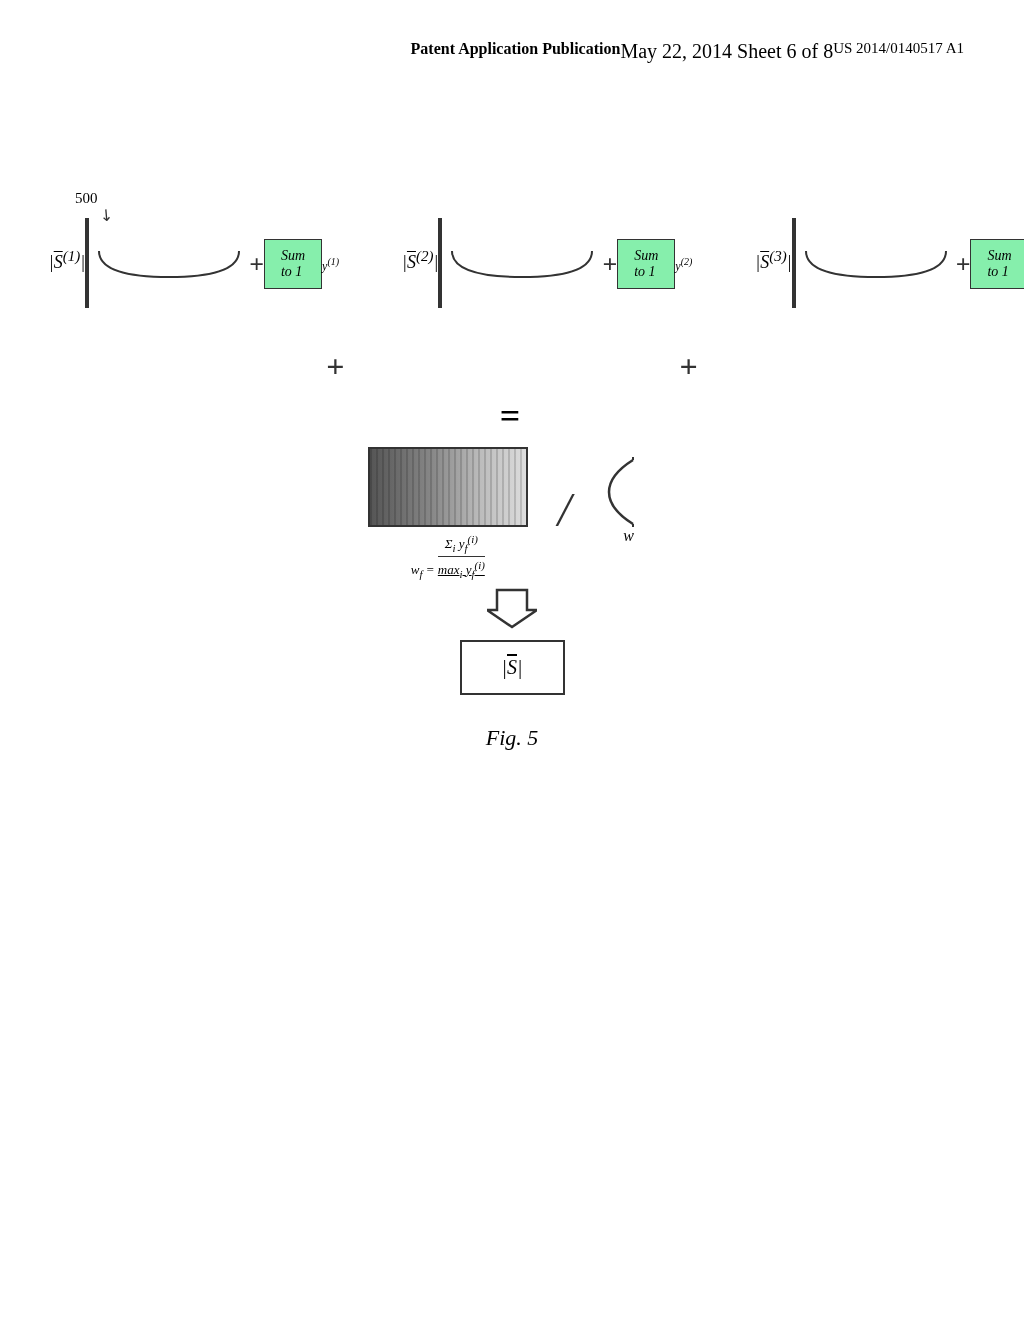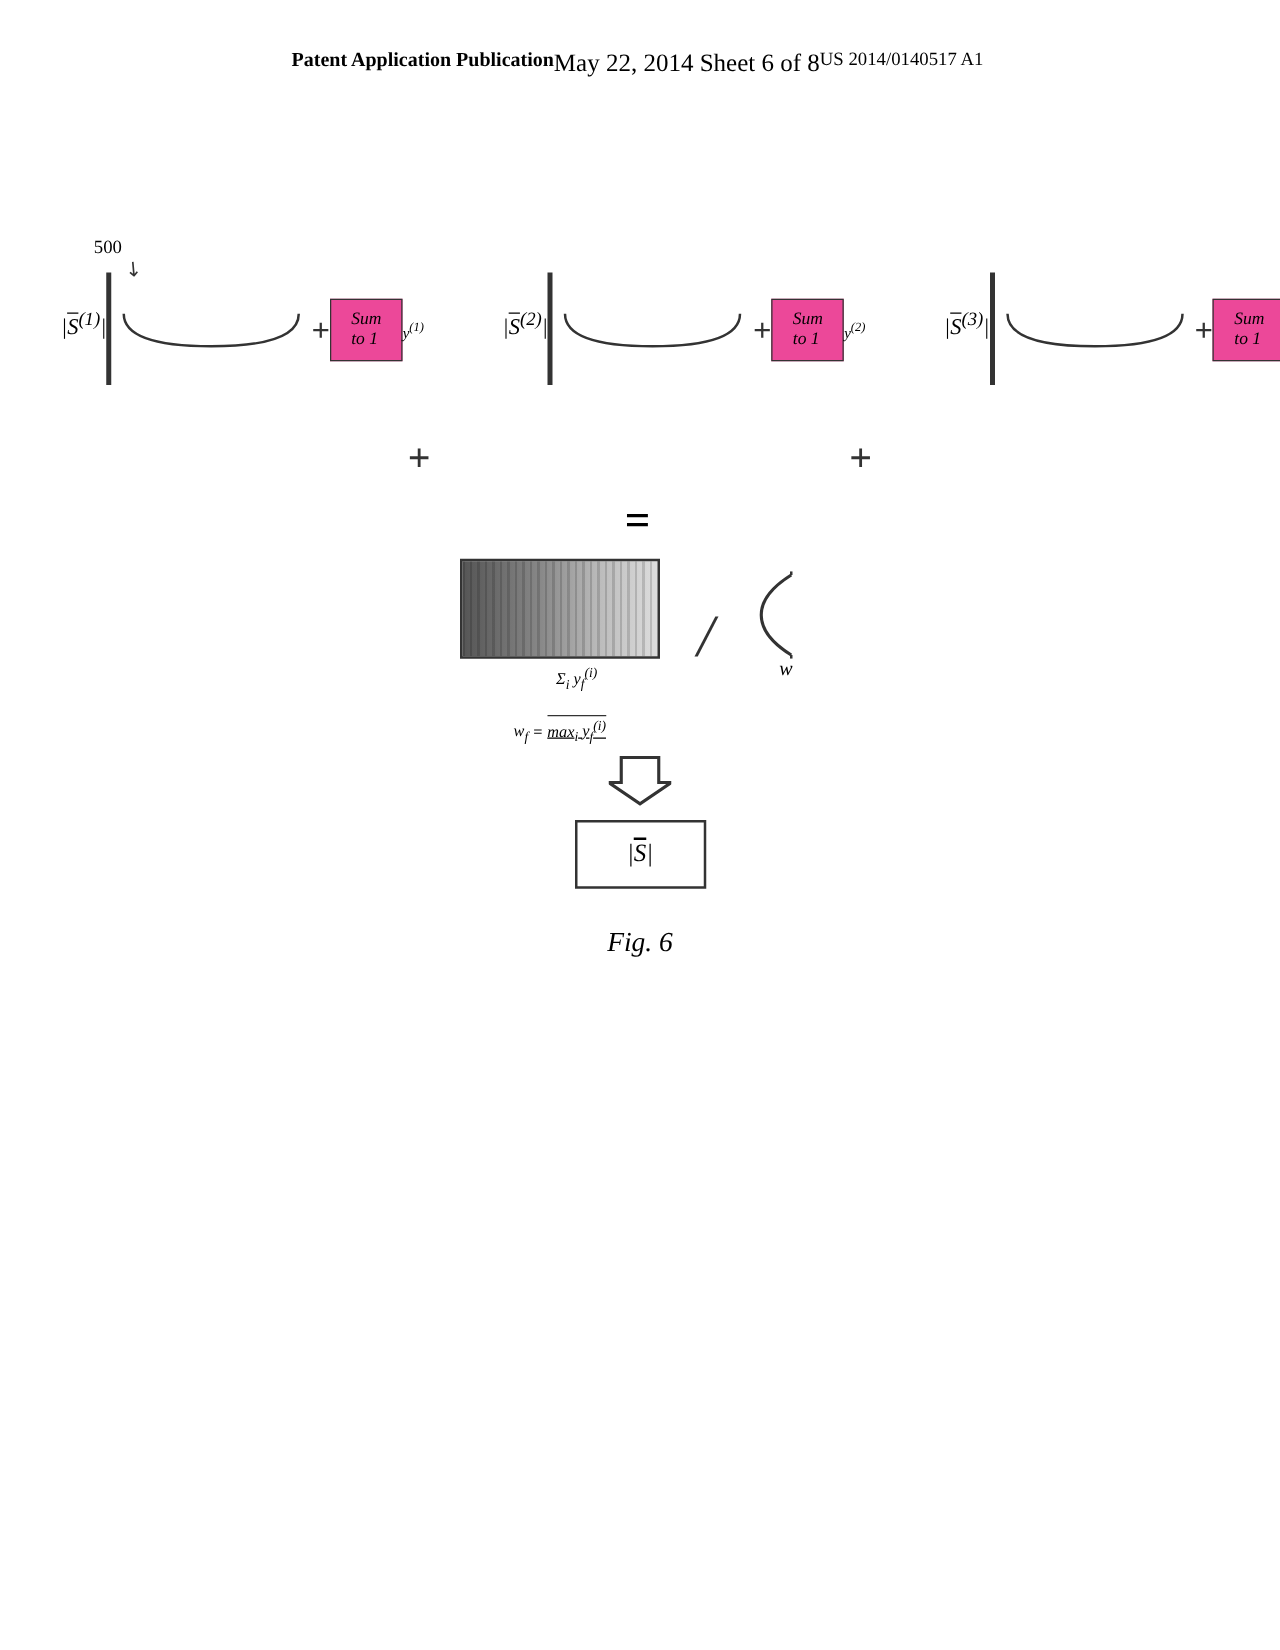--- a/index.html
+++ b/index.html
@@ -8,21 +8,21 @@
       height: 1320px;
       background: #ffffff;
       font-family: 'Times New Roman', Times, serif;
       position: relative;
       overflow: hidden;
     }
 
     
     .header {
       display: flex;
-      justify-content: center;
+      justify-content: flex-end;
       align-items: flex-start;
       padding: 40px 60px 0 56px;
       font-size: 15px;
     }
     .header-left {
       font-weight: bold;
       font-size: 16px;
     }
     .header-center {
       font-size: 20px;
@@ -117,21 +117,21 @@
       font-weight: bold;
       color: #333;
       margin-top: 4px;
     }
 
     .sum-to-1-box {
       border: 1.5px solid #333;
       padding: 8px 16px;
       font-size: 14px;
       margin-top: 2px;
-      background: #ec4899;
+      background: #86efac;
       font-style: italic;
     }
 
     
     .ear-shape {
       margin-top: 8px;
       width: 60px;
       height: 70px;
     }
 
@@ -344,21 +344,21 @@
   <span style="font-size:36px; font-weight:bold; letter-spacing:4px;">=</span>
 </div>
 
 <div class="bottom-section">
 
   <div class="result-group">
     <div class="gradient-box"></div>
     <div class="formula-text" style="font-size:13px; margin-top:6px;">
       <i>w<sub>f</sub></i> = 
       <span style="display:inline-block; text-align:center;">
-        <span style="display:block; border-bottom: 1.5px solid #333; padding-bottom:18px;">Σ<sub><i>i</i></sub> <i>y<sub>f</sub><sup>(i)</sup></i></span>
+        <span style="display:block; border-bottom: 1.5px solid #333; padding-bottom:2px;">Σ<sub><i>i</i></sub> <i>y<sub>f</sub><sup>(i)</sup></i></span>
         <span style="display:block; padding-top:2px; text-decoration:underline;">max<sub><i>i</i></sub> <i>y<sub>f</sub><sup>(i)</sup></i></span>
       </span>
     </div>
   </div>
 
   <div style="display:flex; flex-direction:column; align-items:center; margin-top:15px;">
     <div class="divide-sign">/</div>
   </div>
 
   <div style="display:flex; flex-direction:column; align-items:center; margin-top:10px;">
@@ -378,13 +378,13 @@
     <polygon points="10,5 40,5 40,25 50,25 25,42 0,25 10,25" fill="white" stroke="#333" stroke-width="2.5"></polygon>
   </svg>
 </div>
 
 <div class="result-box-container">
   <div class="result-box">
     |<span style="text-decoration:overline; font-style:italic;">S</span>|
   </div>
 </div>
 
-<div class="fig-caption">Fig. 6</div>
+<div class="fig-caption">Fig. 5</div>
 
 </body></html>

